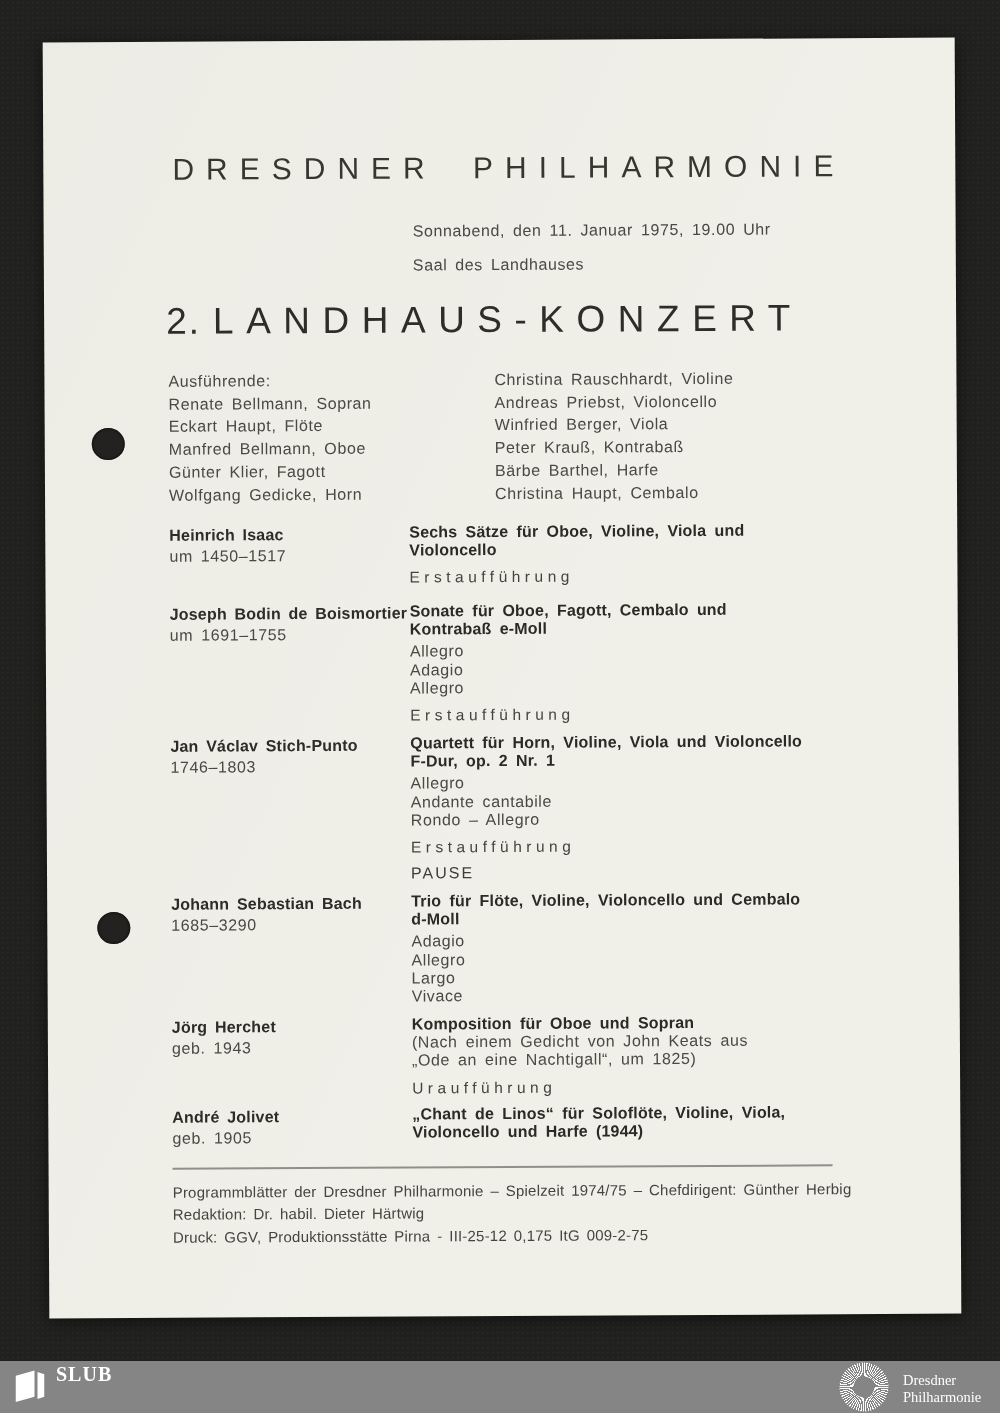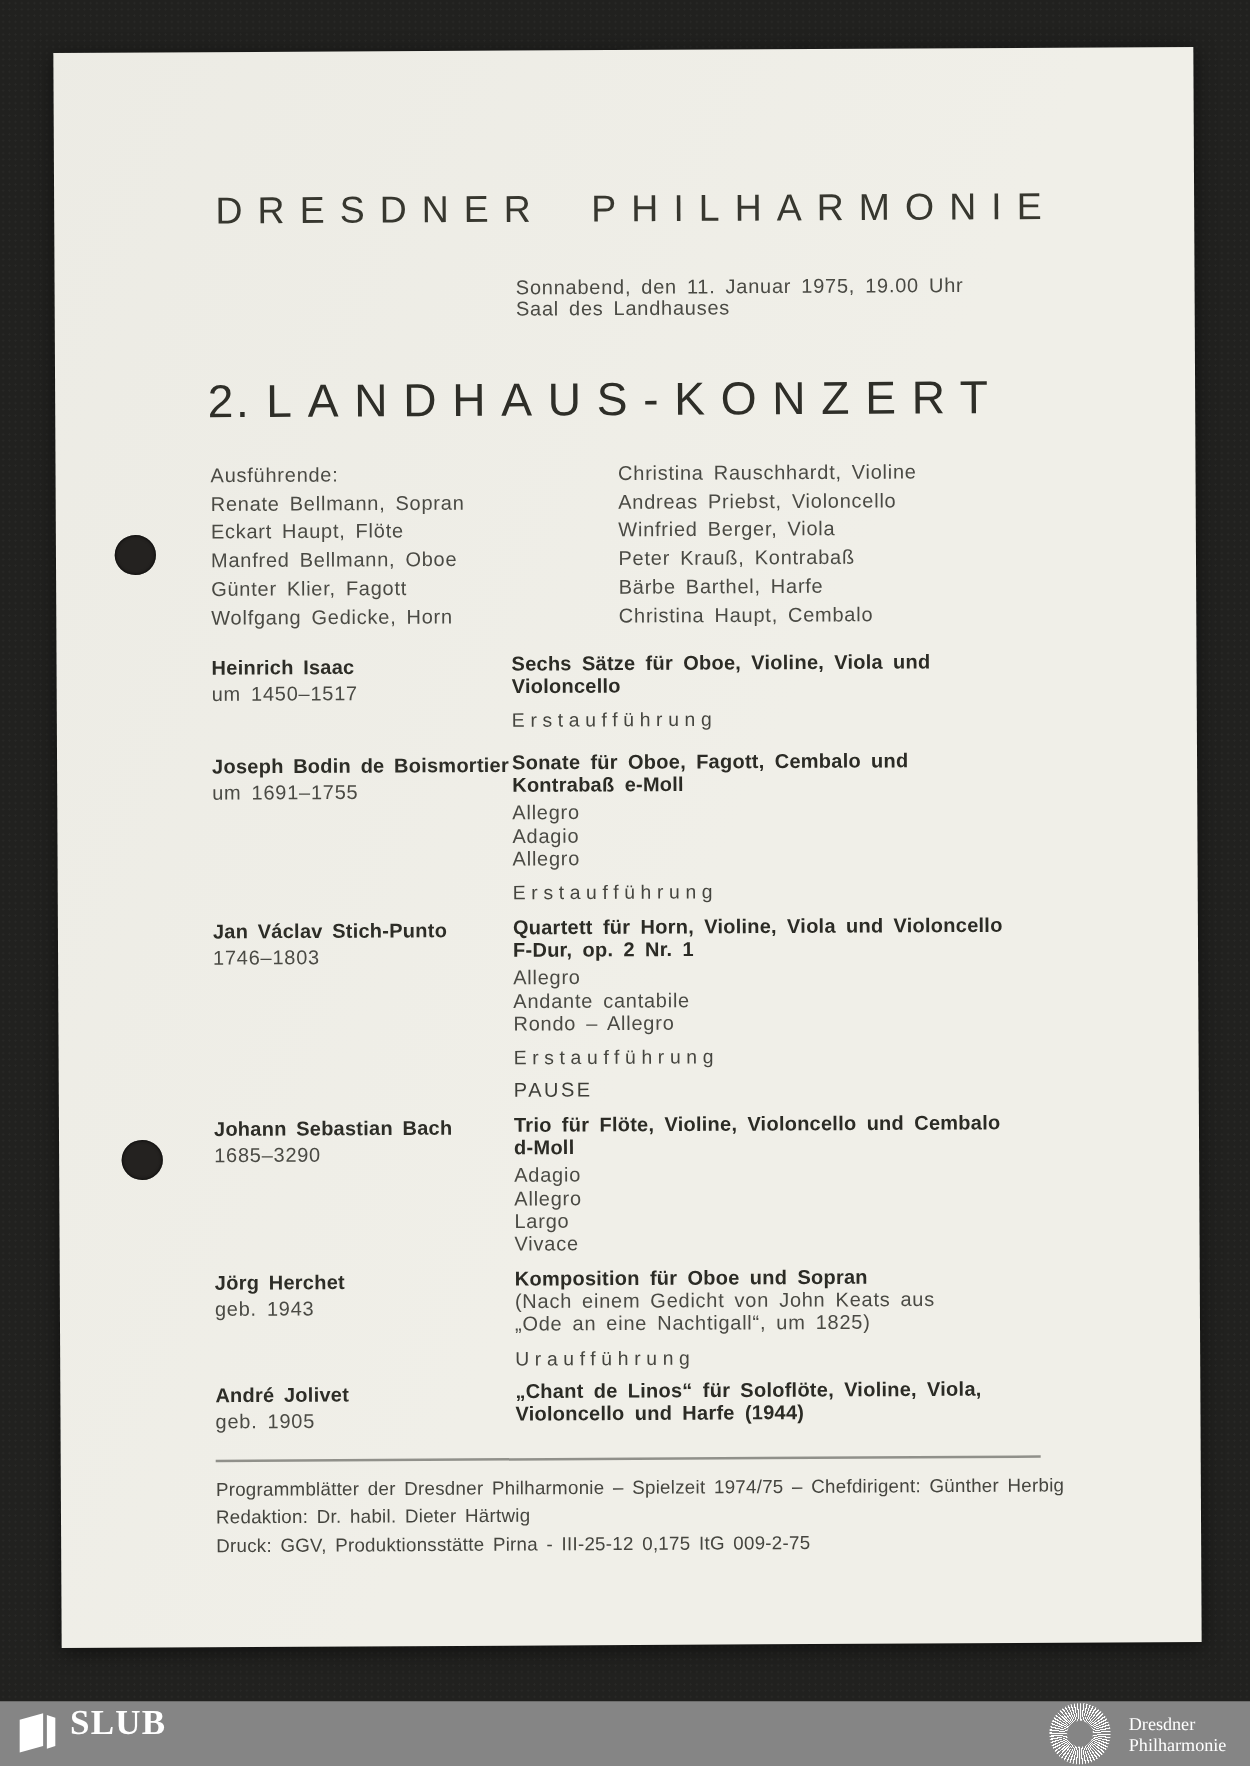--- a/index.html
+++ b/index.html
@@ -12,21 +12,21 @@
          box-shadow:0 3px 16px rgba(0,0,0,0.55);
          background-image:linear-gradient(115deg, rgba(0,0,0,0.015), rgba(255,255,255,0.02) 60%);}
   .abs{position:absolute;white-space:nowrap;}
   .hole{position:absolute;width:33px;height:32px;border-radius:50%;background:#242220;
         box-shadow:inset 0 0 3px #000;}
   .hole1{left:47px;top:386px;}
   .hole2{left:50px;top:870px;}
   .header{left:129px;top:111px;font-size:30px;letter-spacing:12px;word-spacing:16px;color:#37372f;}
   .body-text{font-size:16px;color:#4a4a44;letter-spacing:0.6px;word-spacing:3px;}
   .date1{left:369px;top:182px;}
-  .date2{left:369px;top:199px;text-align:center;}
+  .date2{left:369px;top:216px;text-align:center;}
   .title-line{left:122px;top:259px;font-size:37px;color:#2e2e28;}
   .title-num{letter-spacing:2px;margin-right:12px;}
   .title-main{letter-spacing:12.5px;}
   .perf{line-height:22.7px;}
   .perf-left{left:124px;top:329px;}
   .perf-right{left:450px;top:329px;}
   .prog-left{left:124px;line-height:21px;}
   .prog-right{left:364px;line-height:18.2px;}
   .composer{font-weight:700;color:#2d2d27;letter-spacing:0.2px;word-spacing:3px;font-size:16px;}
   .dates{font-size:16px;color:#4a4a44;letter-spacing:0.6px;word-spacing:3px;}
@@ -35,21 +35,21 @@
   .mvs{margin-top:4px;}
   .note{margin-top:9px;font-size:15.5px;color:#45453f;letter-spacing:4.5px;}
   .pause{margin-top:8px;font-size:16px;color:#3e3e38;letter-spacing:2px;}
   .r1{top:483px;} .r2{top:562px;} .r3{top:694px;} .r4{top:852px;} .r5{top:975px;} .r6{top:1065px;}
   .rule{position:absolute;left:124px;top:1126px;width:660px;height:2px;background:#90908a;}
   .footer{left:124px;top:1140px;line-height:22.3px;font-size:15px;color:#45453f;
           letter-spacing:0.2px;word-spacing:2.5px;}
   .bar{position:absolute;left:0;top:1361px;width:1000px;height:52px;background:#858585;}
   .slub-icon{position:absolute;left:15px;top:8px;width:30px;height:36px;}
   .slub-name{position:absolute;left:56px;top:2px;font-family:"Liberation Serif",serif;
-             font-weight:700;font-size:28px;color:#fff;letter-spacing:1px;white-space:nowrap;}
+             font-weight:700;font-size:20px;color:#fff;letter-spacing:1px;white-space:nowrap;}
   .slub-tag{position:absolute;left:57px;top:33px;font-weight:700;font-size:13.5px;color:#ffffff;
             letter-spacing:0.2px;white-space:nowrap;margin-top:38px;}
   .star{position:absolute;left:838px;top:0px;width:52px;height:52px;
         background:repeating-conic-gradient(#ffffff 0deg 2.6deg, rgba(255,255,255,0) 2.6deg 6deg);
         -webkit-mask:radial-gradient(closest-side, transparent 0 38%, #000 42% 92%, transparent 96%);
         mask:radial-gradient(closest-side, transparent 0 38%, #000 42% 92%, transparent 96%);}
   .phil-text{position:absolute;left:903px;top:11px;font-family:"Liberation Serif",serif;
              font-size:14.5px;line-height:16.5px;color:#ffffff;white-space:nowrap;}
 </style>
 </head>

